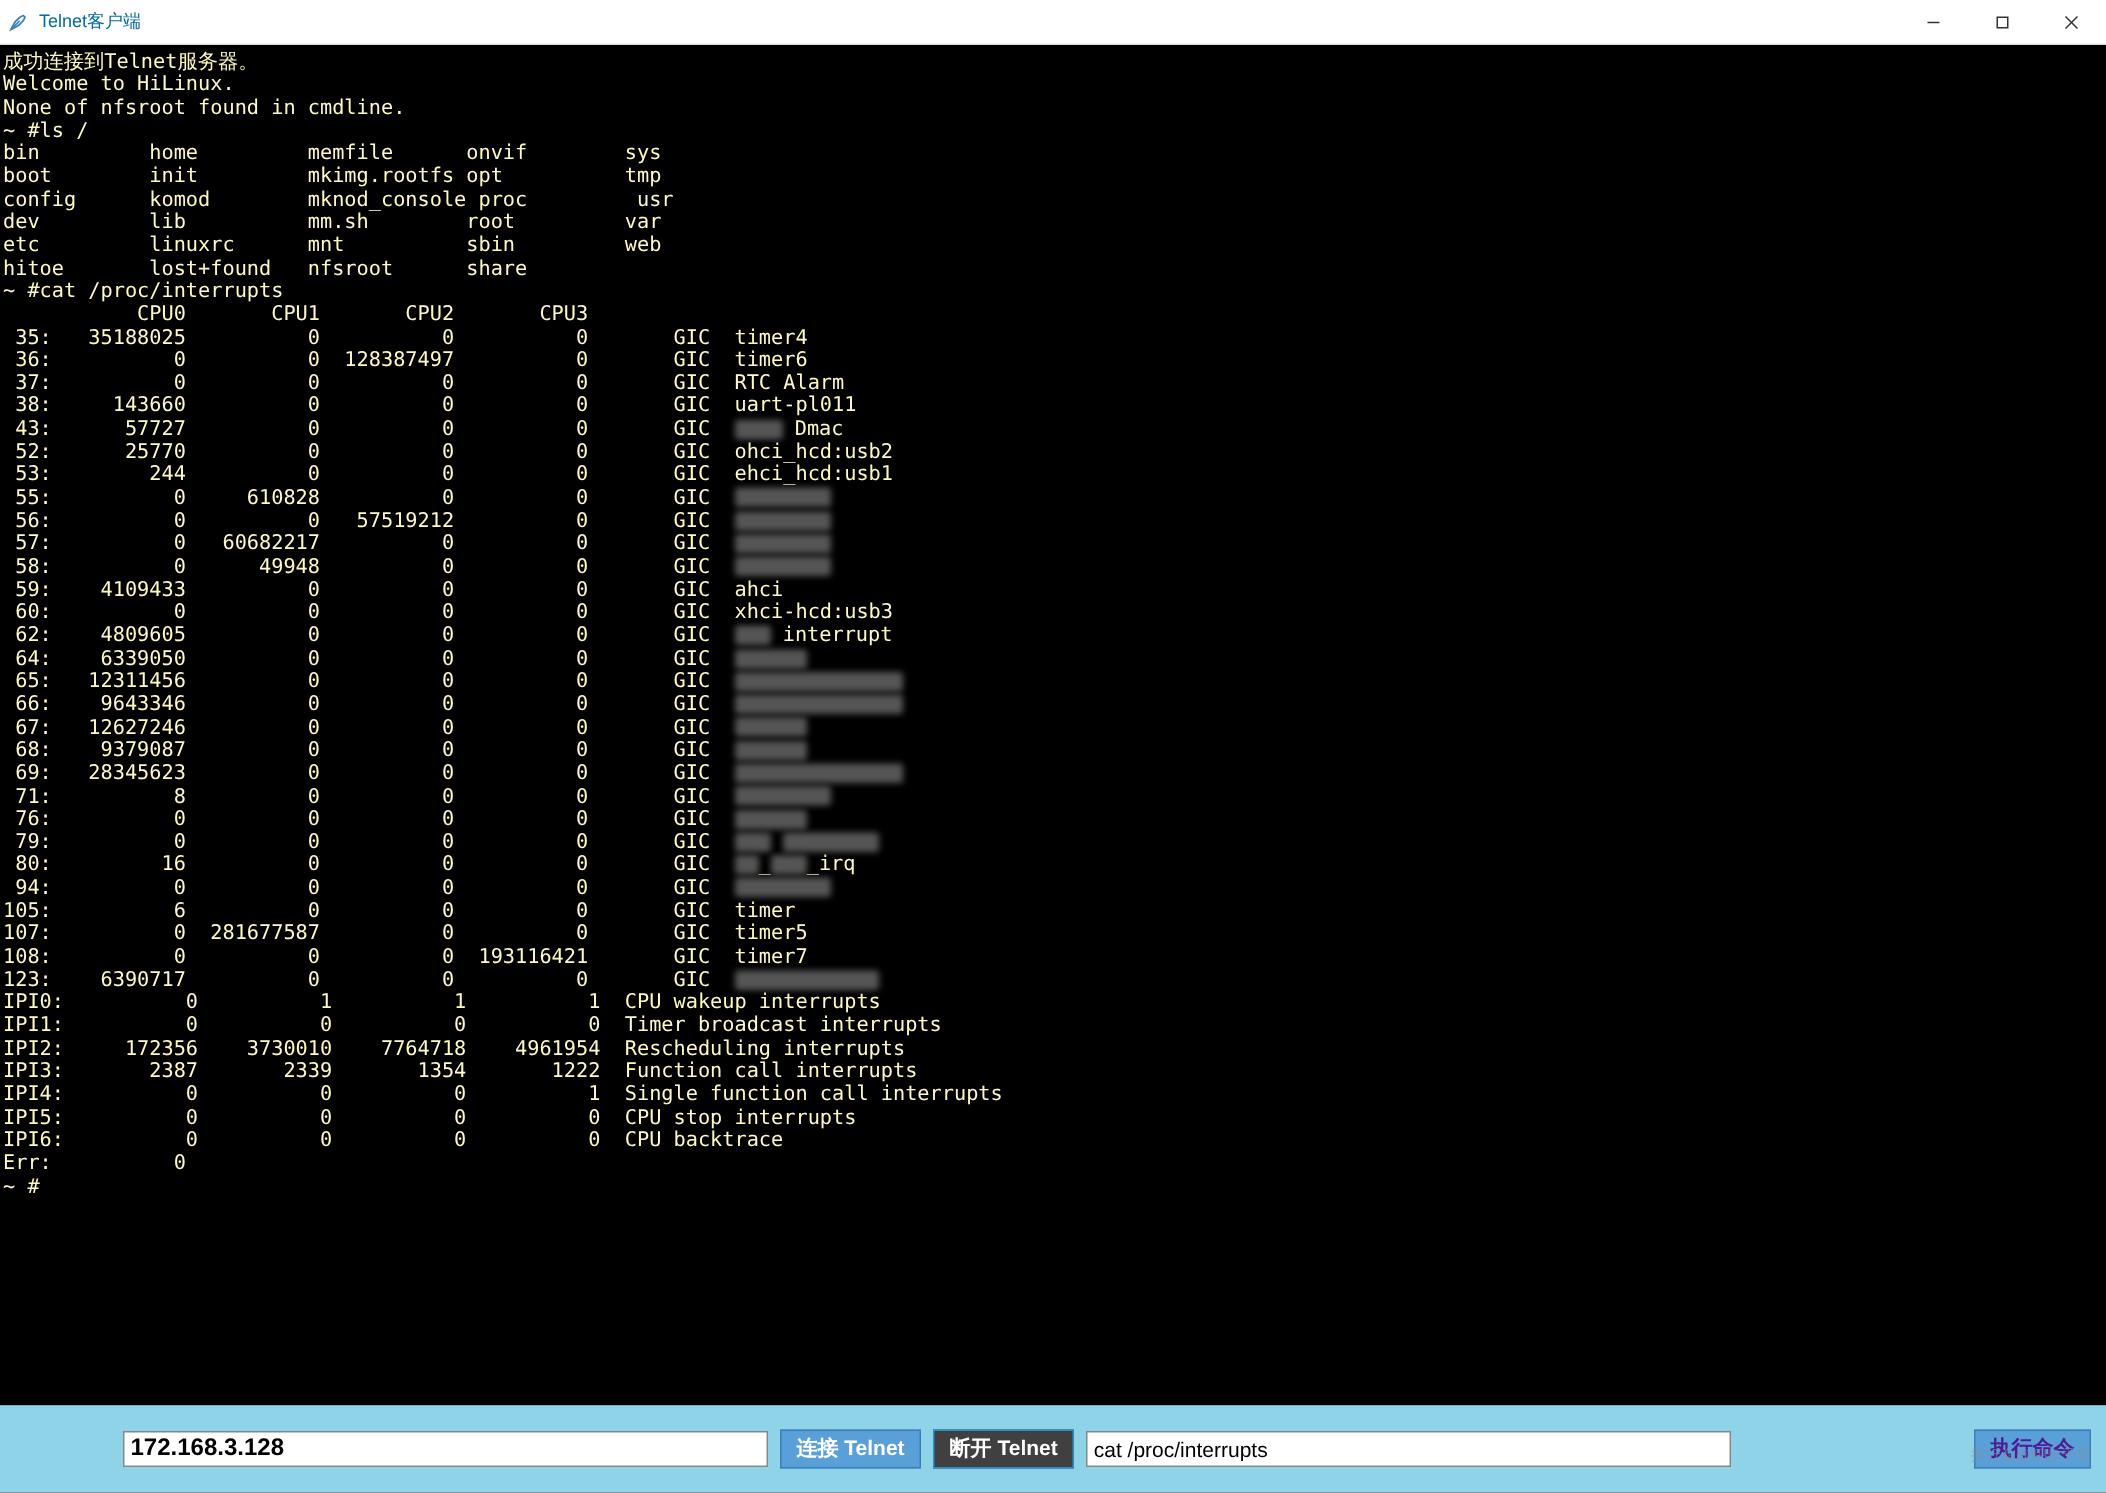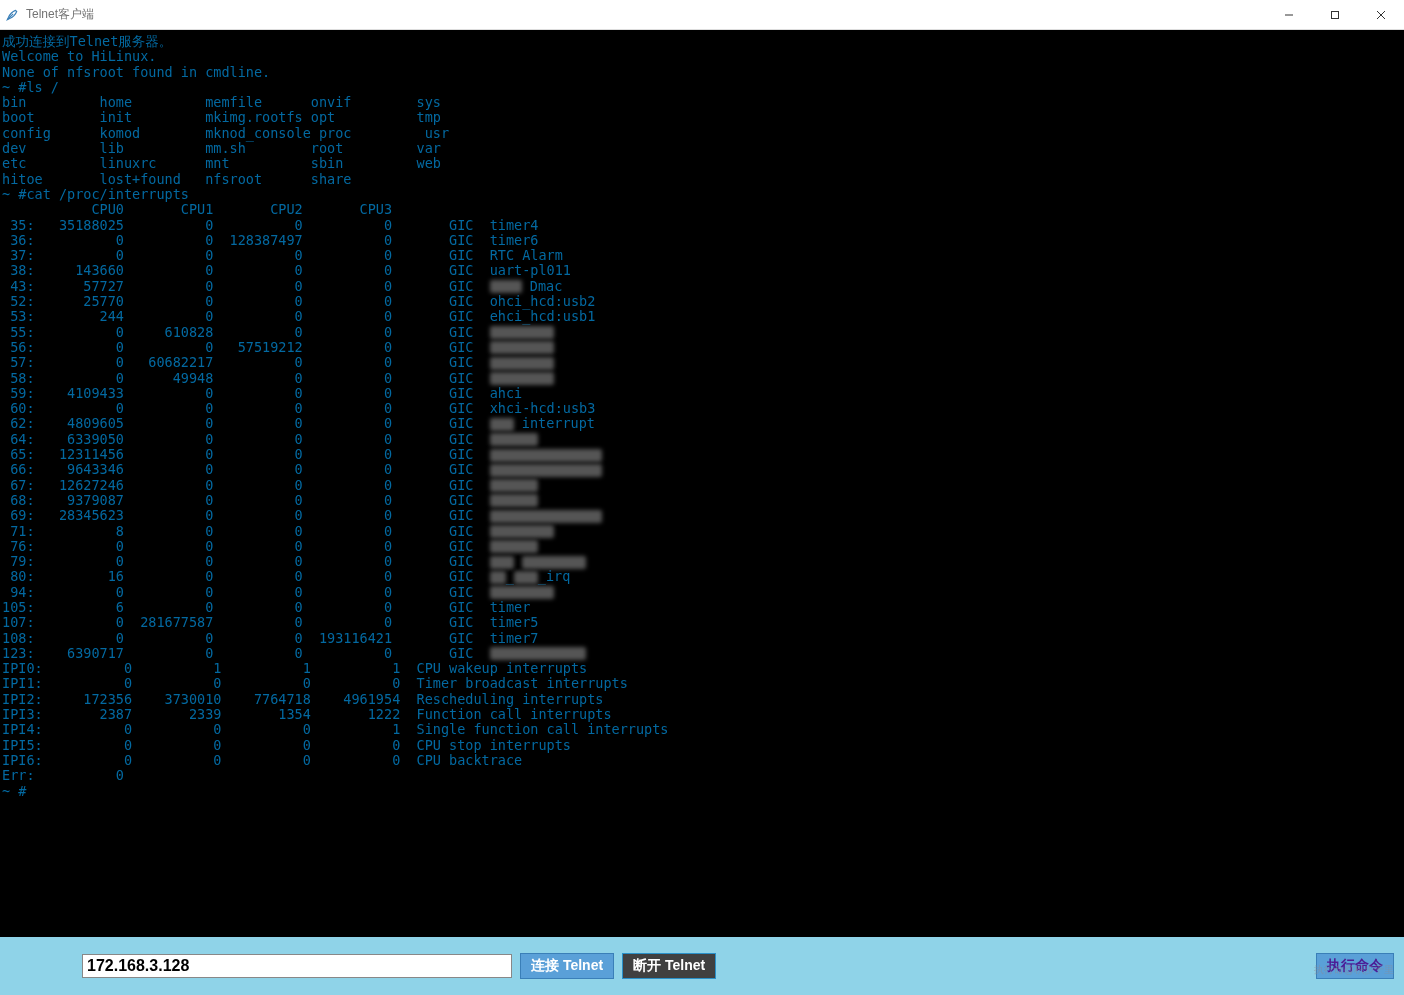--- a/index.html
+++ b/index.html
@@ -22,35 +22,35 @@
     border-bottom: 1px solid #ddd;
     position: relative;
   }
   .titlebar .app-icon {
     width: 16px; height: 16px;
     margin-right: 6px;
     display: inline-flex;
     align-items: center;
     justify-content: center;
   }
-  .titlebar .title { flex: 0 0 auto; color: #737373; text-align: center; }
+  .titlebar .title { flex: 0 0 auto; color: #0369a1; text-align: center; }
   .titlebar .win-controls {
     position: absolute; right: 0; top: 0; height: 100%;
     display: flex;
   }
   .win-btn {
     width: 46px; height: 100%;
     display: flex; align-items: center; justify-content: center;
     font-size: 12px; color: #333;
     cursor: pointer;
   }
   .terminal {
     flex: 1;
     background: #000;
-    color: #0369a1;
+    color: #fef9c3;
     font-family: "Microsoft YaHei", Consolas, monospace;
     font-size: 13.5px;
     line-height: 15.3px;
     padding: 4px 2px 2px 2px;
     white-space: pre;
     overflow: hidden;
     position: relative;
   }
   .term-line { display: block; }
   .smudge {
@@ -163,15 +163,16 @@
     </div>
   </div>
 </div>
 
 <div class="terminal" id="terminal"><span class="term-line">成功连接到Telnet服务器。</span><span class="term-line">Welcome to HiLinux.</span><span class="term-line">None of nfsroot found in cmdline.</span><span class="term-line">~ #ls /</span><span class="term-line">bin         home         memfile      onvif        sys</span><span class="term-line">boot        init         mkimg.rootfs opt          tmp</span><span class="term-line">config      komod        mknod_console proc         usr</span><span class="term-line">dev         lib          mm.sh        root         var</span><span class="term-line">etc         linuxrc      mnt          sbin         web</span><span class="term-line">hitoe       lost+found   nfsroot      share</span><span class="term-line">~ #cat /proc/interrupts</span><span class="term-line">           CPU0       CPU1       CPU2       CPU3      </span><span class="term-line"> 35:   35188025          0          0          0       GIC  timer4</span><span class="term-line"> 36:          0          0  128387497          0       GIC  timer6</span><span class="term-line"> 37:          0          0          0          0       GIC  RTC Alarm</span><span class="term-line"> 38:     143660          0          0          0       GIC  uart-pl011</span><span class="term-line"> 43:      57727          0          0          0       GIC  <span class="smudge" style="width: 32px;"></span> Dmac</span><span class="term-line"> 52:      25770          0          0          0       GIC  ohci_hcd:usb2</span><span class="term-line"> 53:        244          0          0          0       GIC  ehci_hcd:usb1</span><span class="term-line"> 55:          0     610828          0          0       GIC  <span class="smudge" style="width: 64px;"></span></span><span class="term-line"> 56:          0          0   57519212          0       GIC  <span class="smudge" style="width: 64px;"></span></span><span class="term-line"> 57:          0   60682217          0          0       GIC  <span class="smudge" style="width: 64px;"></span></span><span class="term-line"> 58:          0      49948          0          0       GIC  <span class="smudge" style="width: 64px;"></span></span><span class="term-line"> 59:    4109433          0          0          0       GIC  ahci</span><span class="term-line"> 60:          0          0          0          0       GIC  xhci-hcd:usb3</span><span class="term-line"> 62:    4809605          0          0          0       GIC  <span class="smudge" style="width: 24px;"></span> interrupt</span><span class="term-line"> 64:    6339050          0          0          0       GIC  <span class="smudge" style="width: 48px;"></span></span><span class="term-line"> 65:   12311456          0          0          0       GIC  <span class="smudge" style="width: 112px;"></span></span><span class="term-line"> 66:    9643346          0          0          0       GIC  <span class="smudge" style="width: 112px;"></span></span><span class="term-line"> 67:   12627246          0          0          0       GIC  <span class="smudge" style="width: 48px;"></span></span><span class="term-line"> 68:    9379087          0          0          0       GIC  <span class="smudge" style="width: 48px;"></span></span><span class="term-line"> 69:   28345623          0          0          0       GIC  <span class="smudge" style="width: 112px;"></span></span><span class="term-line"> 71:          8          0          0          0       GIC  <span class="smudge" style="width: 64px;"></span></span><span class="term-line"> 76:          0          0          0          0       GIC  <span class="smudge" style="width: 48px;"></span></span><span class="term-line"> 79:          0          0          0          0       GIC  <span class="smudge" style="width: 24px;"></span> <span class="smudge" style="width: 64px;"></span></span><span class="term-line"> 80:         16          0          0          0       GIC  <span class="smudge" style="width: 16px;"></span>_<span class="smudge" style="width: 24px;"></span>_irq</span><span class="term-line"> 94:          0          0          0          0       GIC  <span class="smudge" style="width: 64px;"></span></span><span class="term-line">105:          6          0          0          0       GIC  timer</span><span class="term-line">107:          0  281677587          0          0       GIC  timer5</span><span class="term-line">108:          0          0          0  193116421       GIC  timer7</span><span class="term-line">123:    6390717          0          0          0       GIC  <span class="smudge" style="width: 96px;"></span></span><span class="term-line">IPI0:          0          1          1          1  CPU wakeup interrupts</span><span class="term-line">IPI1:          0          0          0          0  Timer broadcast interrupts</span><span class="term-line">IPI2:     172356    3730010    7764718    4961954  Rescheduling interrupts</span><span class="term-line">IPI3:       2387       2339       1354       1222  Function call interrupts</span><span class="term-line">IPI4:          0          0          0          1  Single function call interrupts</span><span class="term-line">IPI5:          0          0          0          0  CPU stop interrupts</span><span class="term-line">IPI6:          0          0          0          0  CPU backtrace</span><span class="term-line">Err:          0</span><span class="term-line">~ #</span></div>
 
 <div class="bottombar">
   <input class="ip-input" type="text" value="172.168.3.128" style="">
   <button class="btn btn-connect">连接 Telnet</button>
   <button class="btn btn-disconnect">断开 Telnet</button>
+  <input class="cmd-input" type="text" value="cat /proc/interrupts" style="">
   <button class="btn btn-run">执行命令</button>
   <div class="watermark">执行命@积步千里</div>
 </div>
 
 </body></html>

